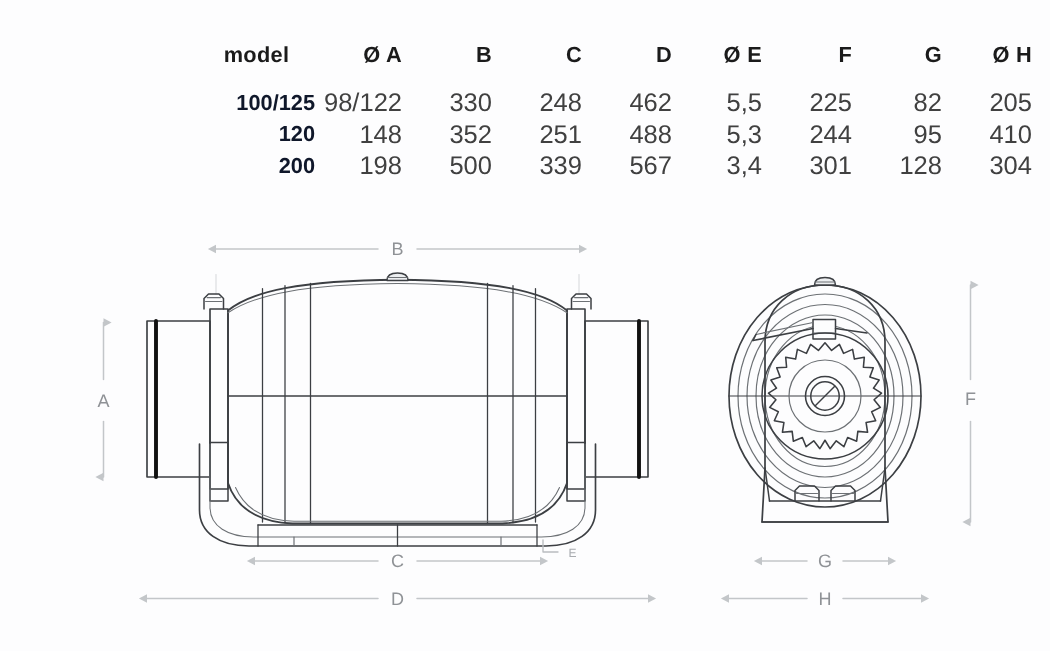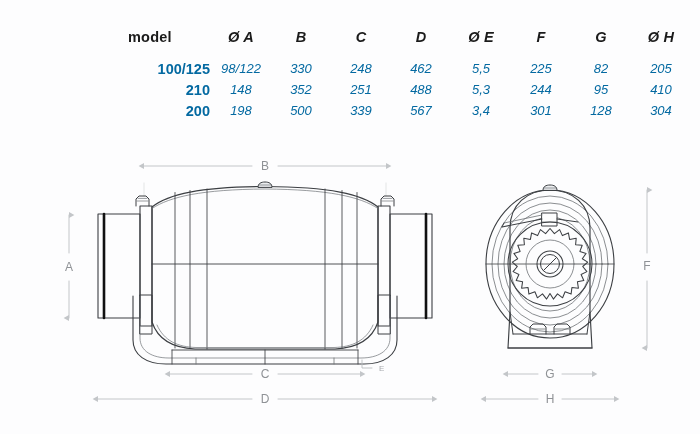--- a/index.html
+++ b/index.html
@@ -37,47 +37,46 @@
     vertical-align: middle;
     white-space: nowrap;
   }
   #spec-table th.col-model,
   #spec-table td.col-model {
     width: 86px;
     text-align: right;
     padding-right: 4px;
   }
   #spec-table th.h-model {
-    text-align: left;
+    text-align: center;
     padding-right: 0;
   }
   #spec-table th.col-dim,
   #spec-table td.col-dim {
     width: 54px;
-    text-align: center;
+    text-align: right;
     padding-right: 6px;
-    font-style: italic;
   }
   #spec-table th {
     font-size: 14.5px;
     font-weight: bold;
     color: #1b1b1b;
     letter-spacing: 0.2px;
   }
   #spec-table thead tr { height: 30px; }
   #spec-table tbody tr:first-child td { padding-top: 6px; }
   #spec-table td.col-model {
     font-size: 14.5px;
     font-weight: bold;
-    color: #0369a1;
+    color: #0f172a;
   }
   #spec-table td.col-dim {
-    font-size: 13px;
+    font-size: 17px;
     font-weight: normal;
-    color: #0369a1;
+    color: #404040;
   }
 
   
   #drawing {
     position: absolute;
     left: 0;
     top: 0;
     width: 700px;
     height: 434px;
     pointer-events: none;
@@ -119,21 +118,21 @@
         <td class="col-dim">98/122</td>
         <td class="col-dim">330</td>
         <td class="col-dim">248</td>
         <td class="col-dim">462</td>
         <td class="col-dim">5,5</td>
         <td class="col-dim">225</td>
         <td class="col-dim">82</td>
         <td class="col-dim">205</td>
       </tr>
       <tr>
-        <td class="col-model">210</td>
+        <td class="col-model">120</td>
         <td class="col-dim">148</td>
         <td class="col-dim">352</td>
         <td class="col-dim">251</td>
         <td class="col-dim">488</td>
         <td class="col-dim">5,3</td>
         <td class="col-dim">244</td>
         <td class="col-dim">95</td>
         <td class="col-dim">410</td>
       </tr>
       <tr>

